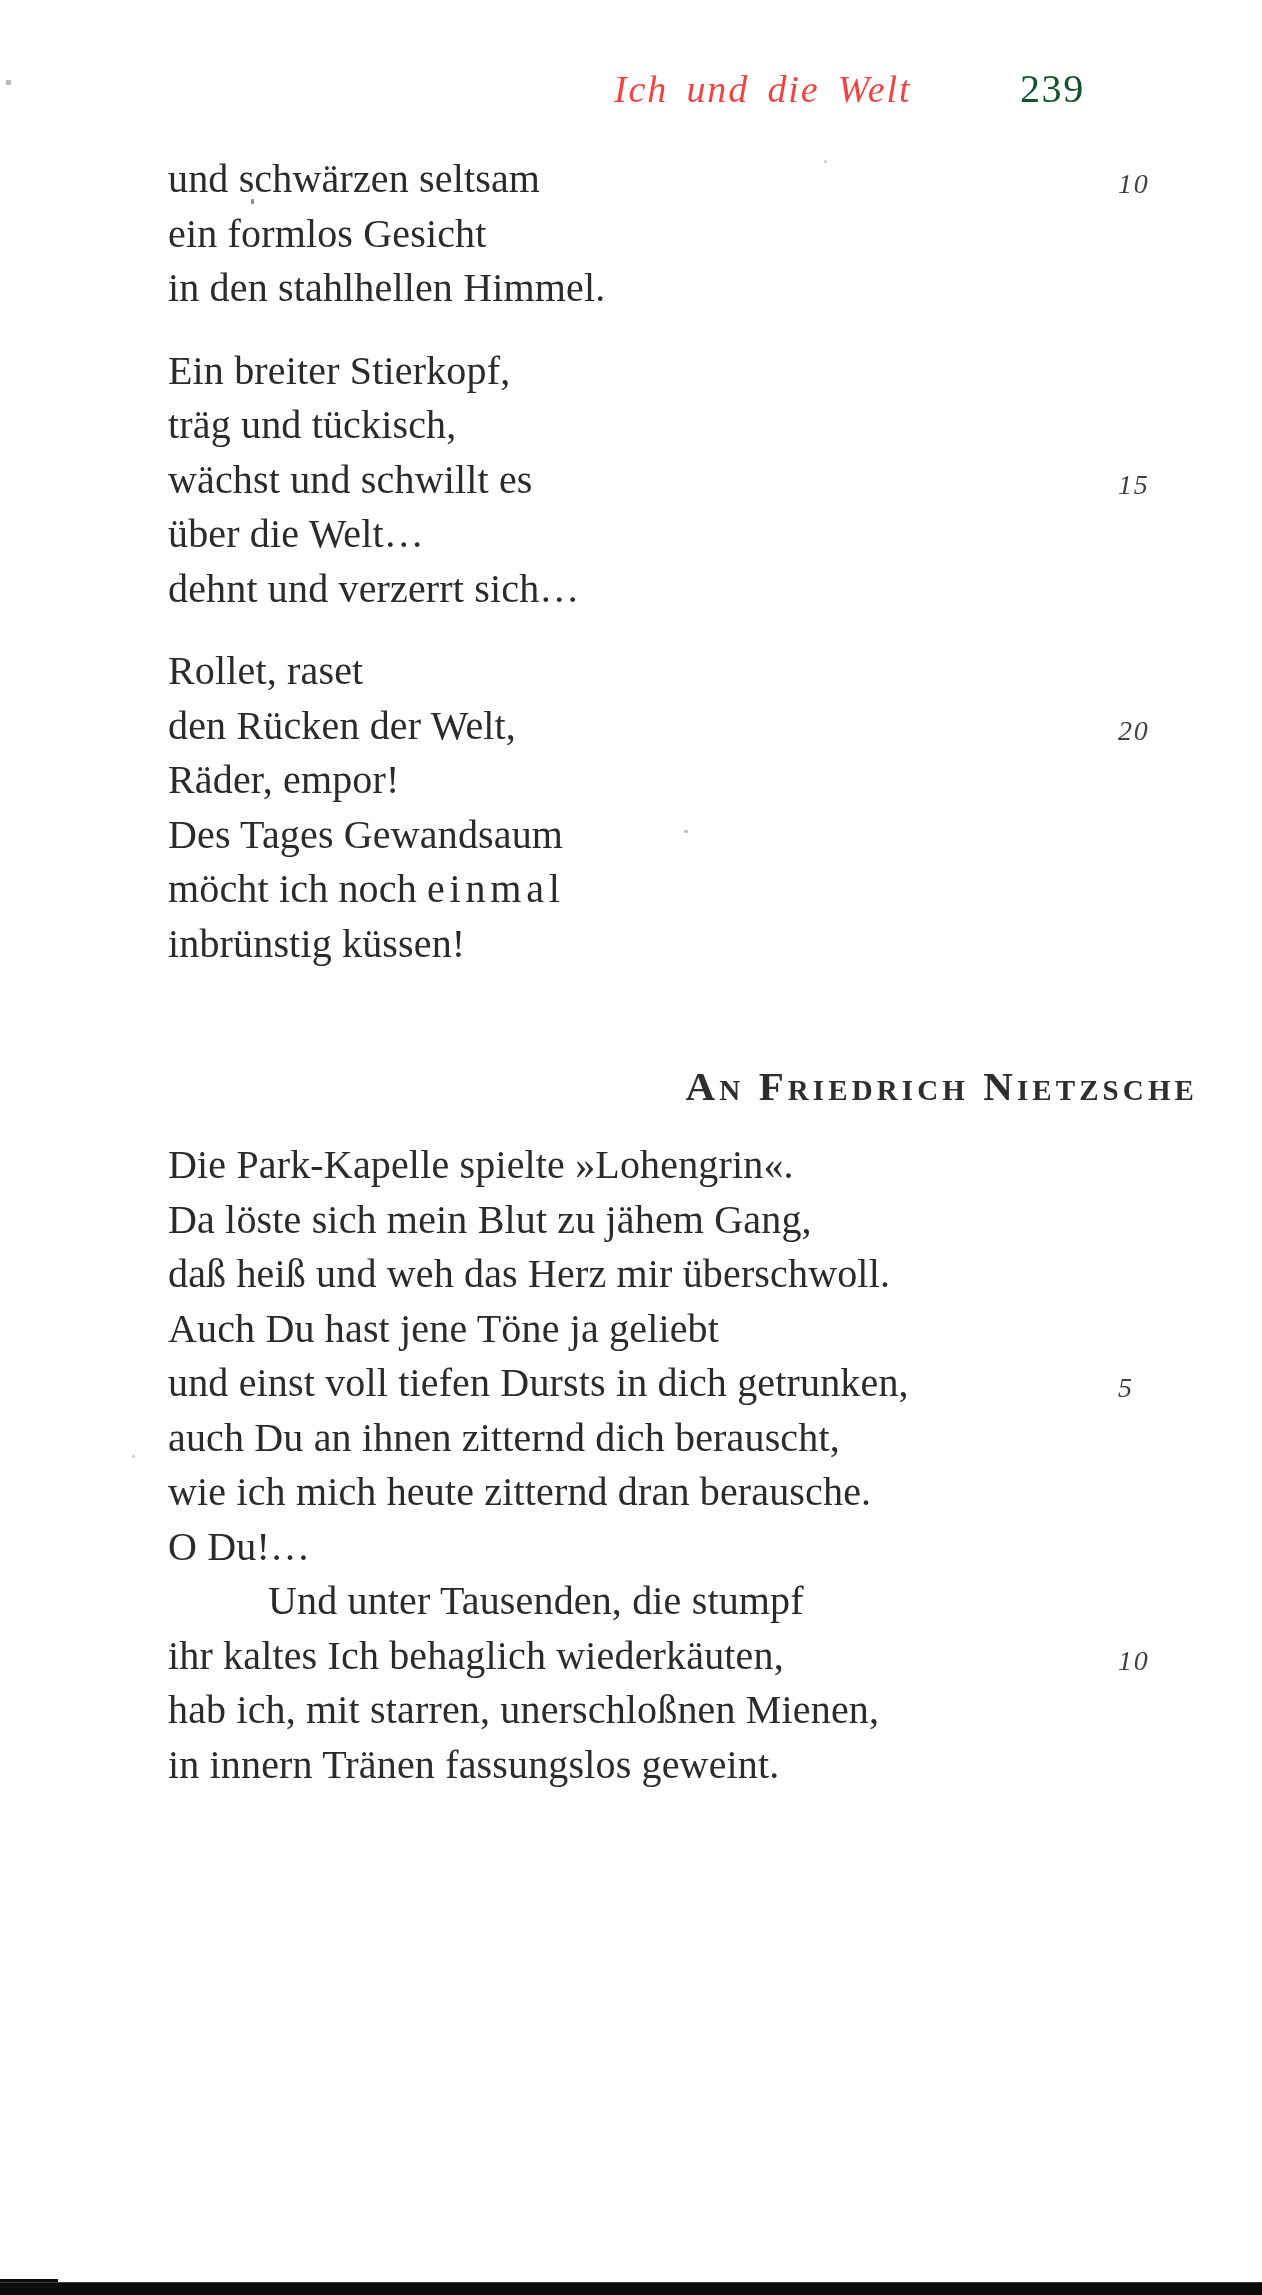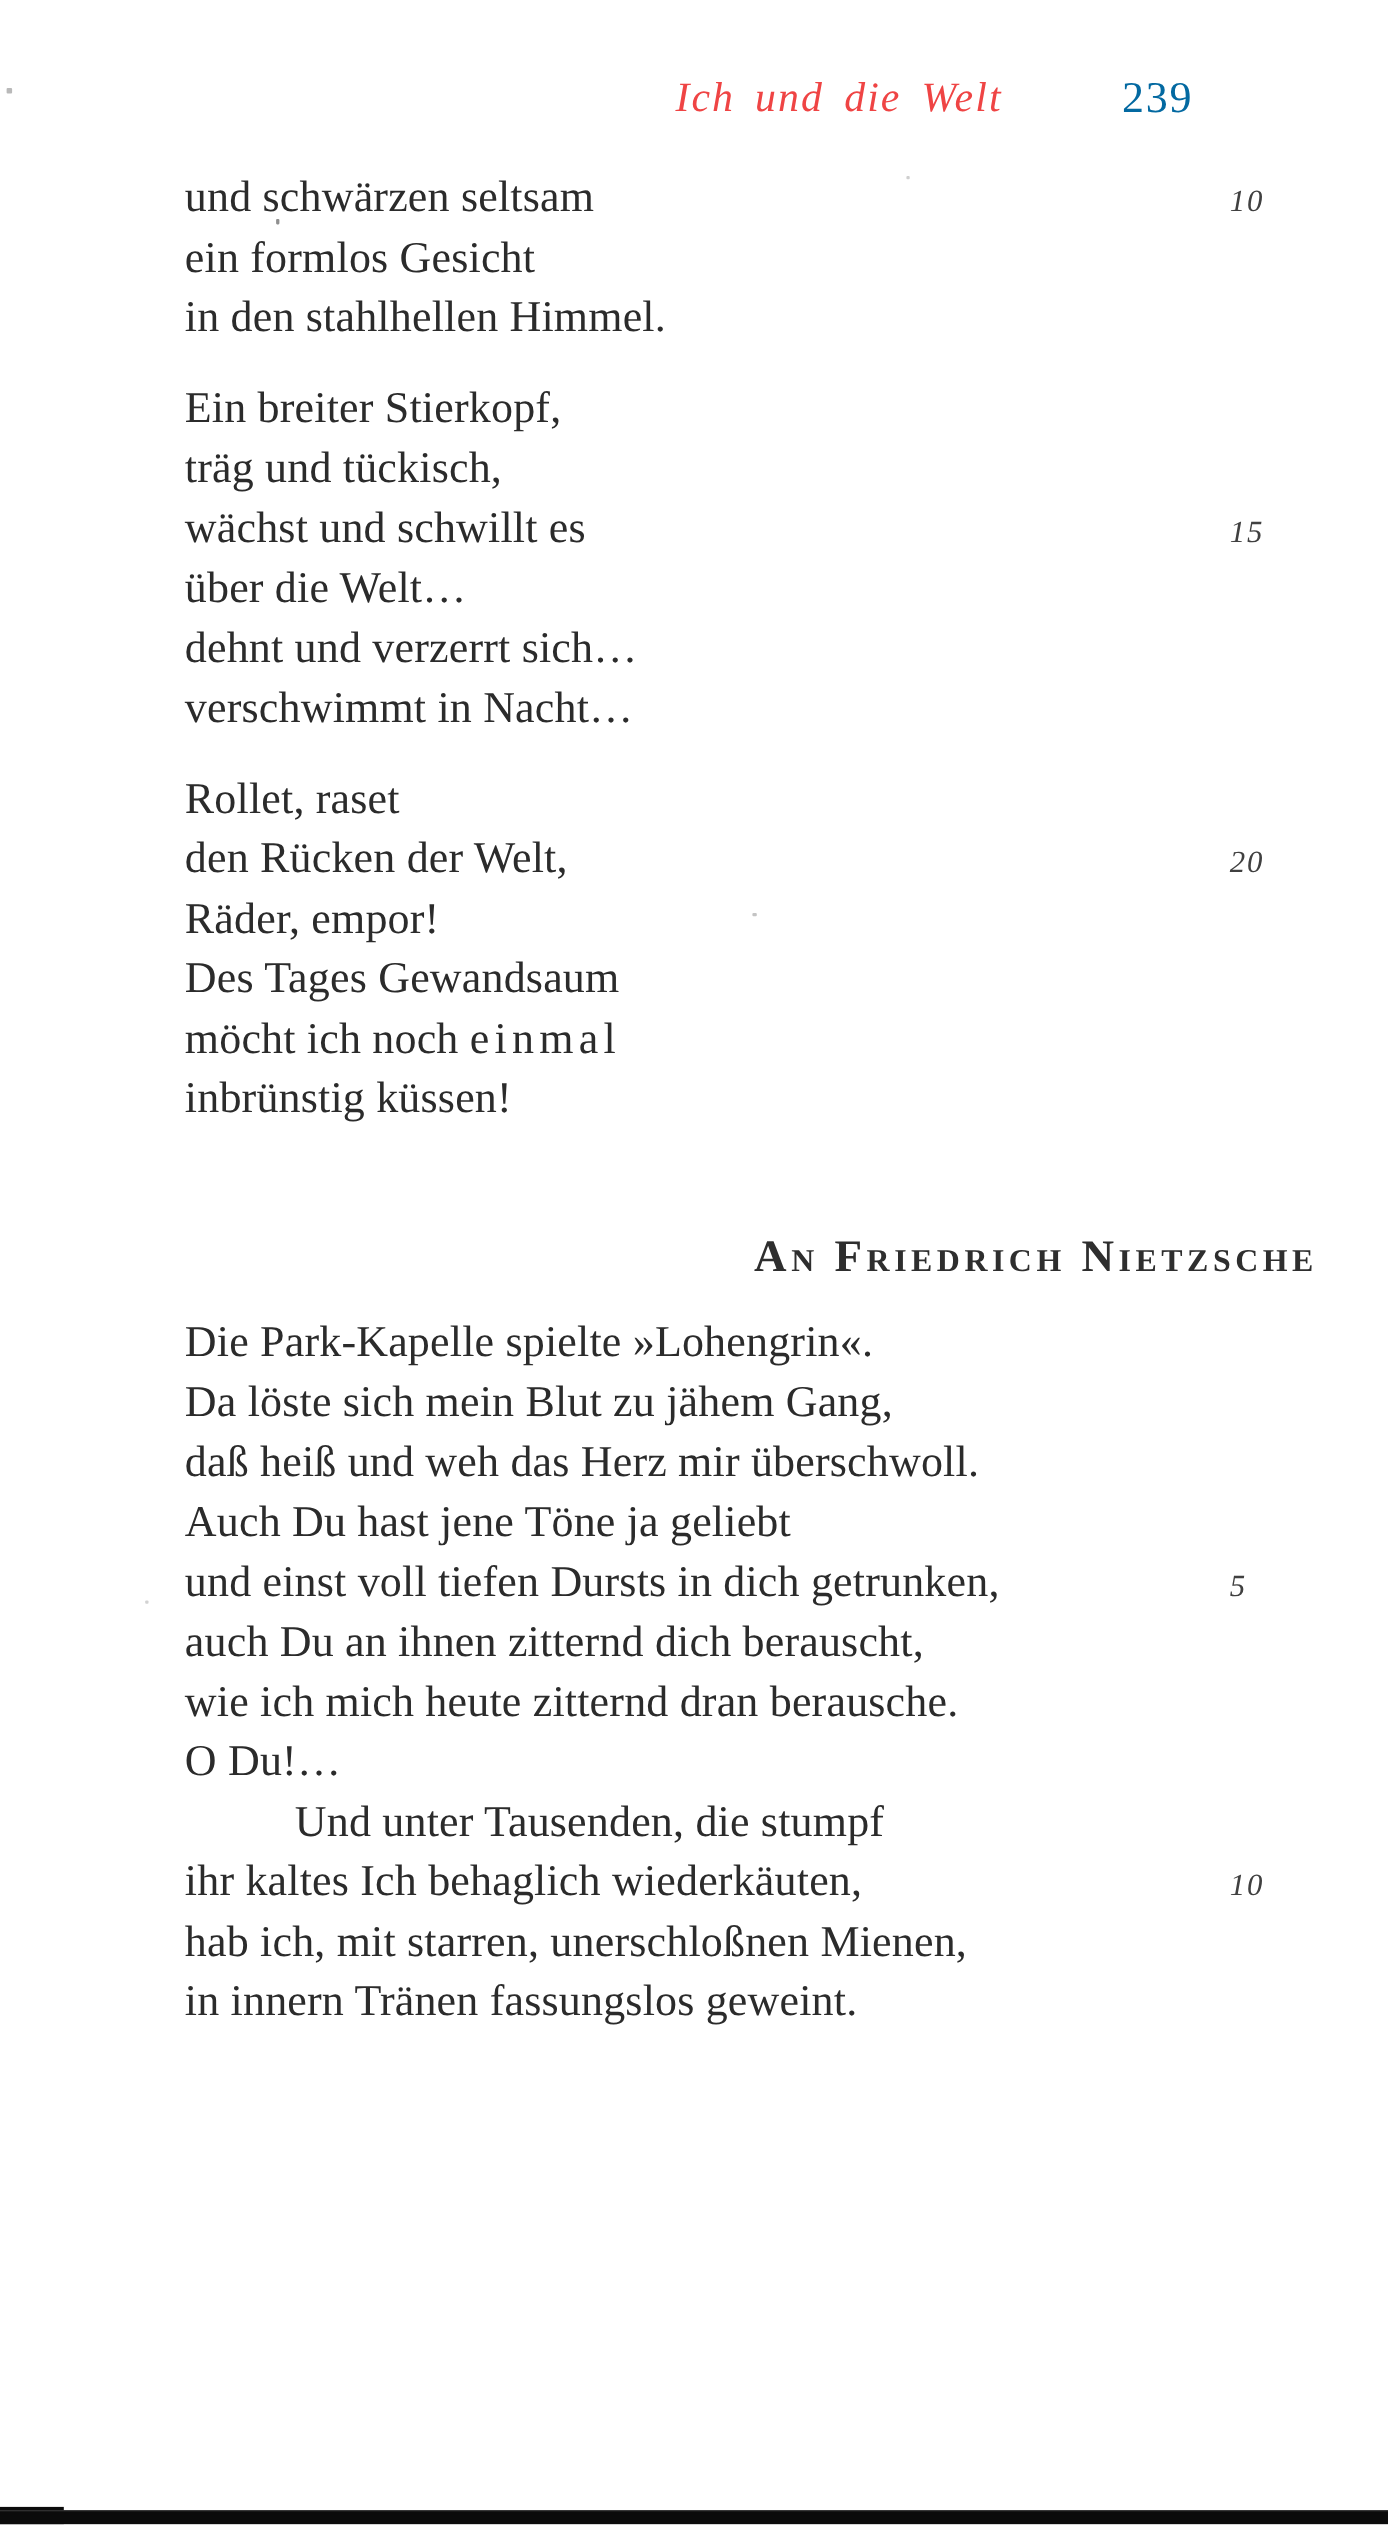--- a/index.html
+++ b/index.html
@@ -27,21 +27,21 @@
     white-space: pre;
   }
   .page-number {
     position: absolute;
     left: 1020px;
     top: 62px;
     height: 54px;
     line-height: 54px;
     font-size: 40px;
     letter-spacing: 0.04em;
-    color: #0369a1;
+    color: #14532d;
   }
   
   .text-column {
     position: absolute;
     left: 168px;
     top: 152px;
     width: 1030px;
   }
   .stanza { margin: 0; }
   .stanza.gap { margin-top: 28px; }
@@ -108,21 +108,20 @@
           <div class="line"><span class="t">und schwärzen seltsam</span><span class="lineno">10</span></div>
           <div class="line"><span class="t">ein formlos Gesicht</span></div>
           <div class="line"><span class="t">in den stahlhellen Himmel.</span></div>
         </div>
         <div class="stanza gap">
           <div class="line"><span class="t">Ein breiter Stierkopf,</span></div>
           <div class="line"><span class="t">träg und tückisch,</span></div>
           <div class="line"><span class="t">wächst und schwillt es</span><span class="lineno">15</span></div>
           <div class="line"><span class="t">über die Welt…</span></div>
           <div class="line"><span class="t">dehnt und verzerrt sich…</span></div>
-          <div class="line"><span class="t">verschwimmt in Nacht…</span></div>
         </div>
         <div class="stanza gap">
           <div class="line"><span class="t">Rollet, raset</span></div>
           <div class="line"><span class="t">den Rücken der Welt,</span><span class="lineno">20</span></div>
           <div class="line"><span class="t">Räder, empor!</span></div>
           <div class="line"><span class="t">Des Tages Gewandsaum</span></div>
           <div class="line"><span class="t">möcht ich noch </span><span class="emph">einmal</span></div>
           <div class="line"><span class="t">inbrünstig küssen!</span></div>
         </div>
       </section>

